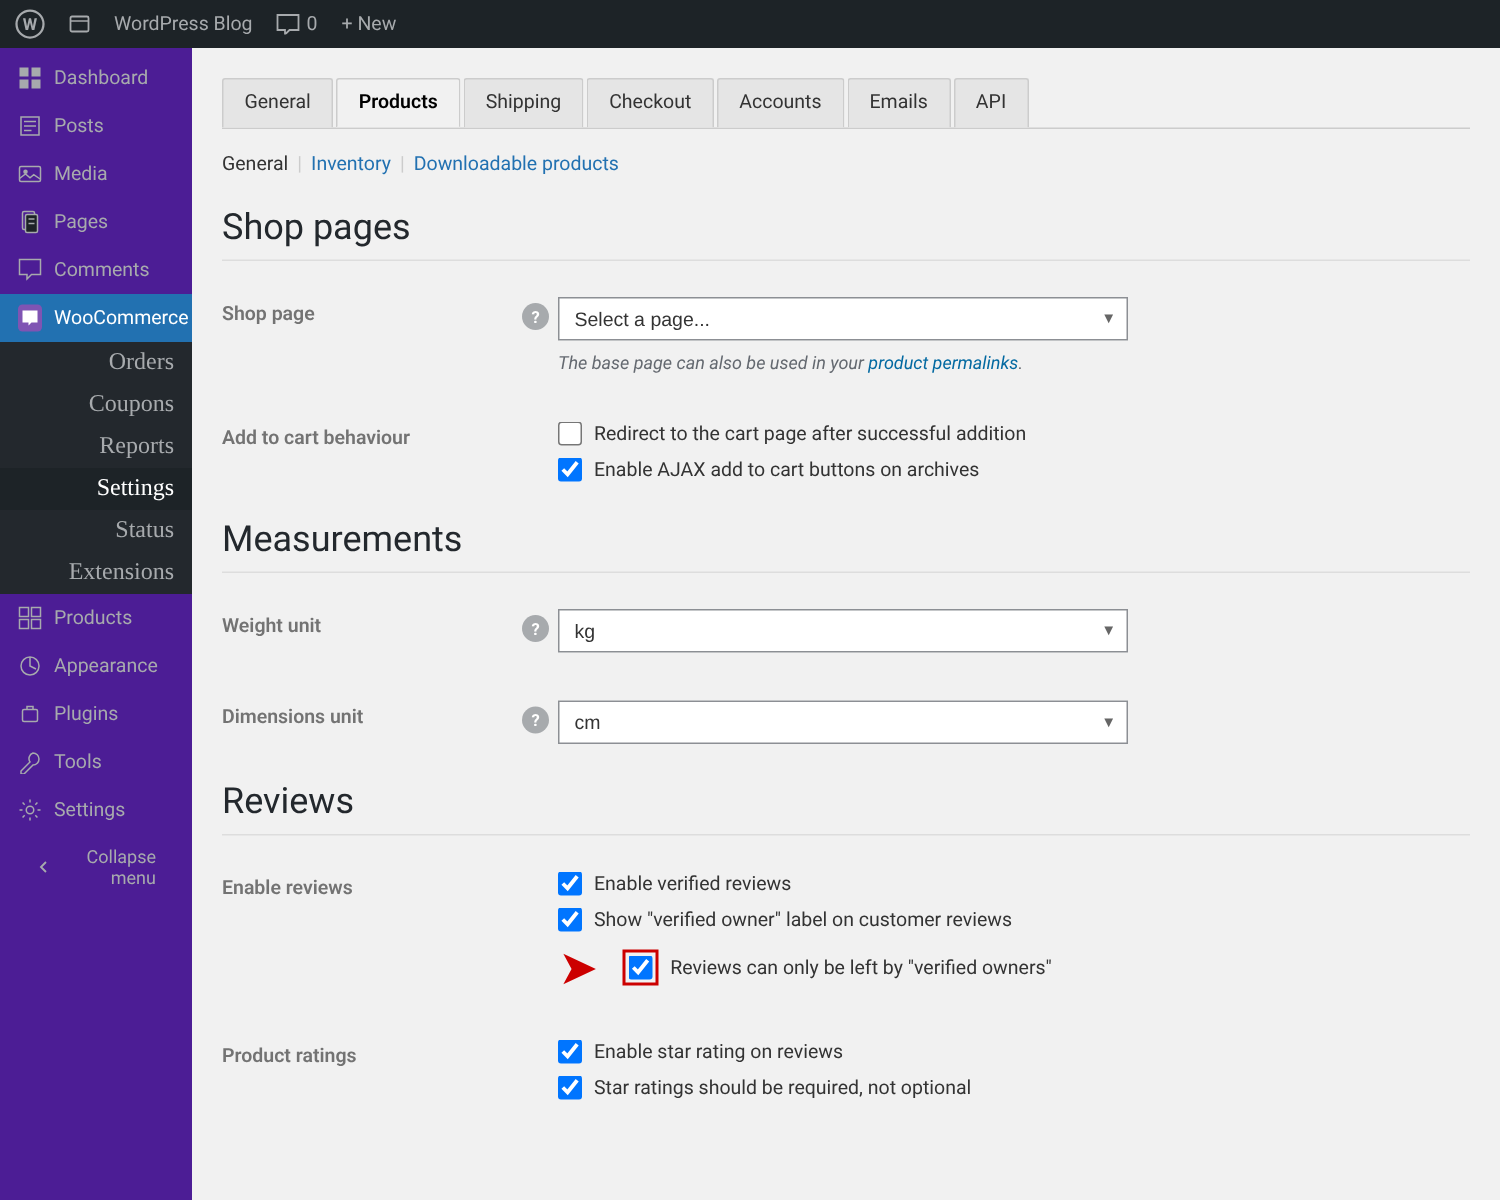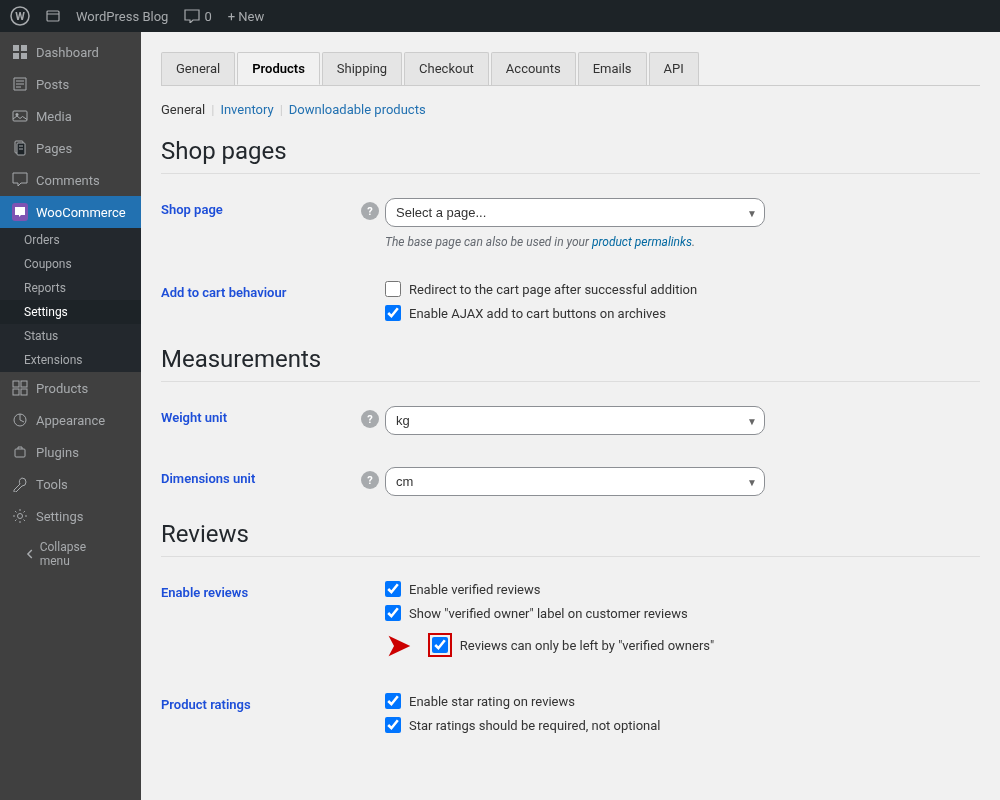--- a/index.html
+++ b/index.html
@@ -8,26 +8,26 @@
     
     .top-bar { background: #1d2327; color: #a7aaad; height: 32px; display: flex; align-items: center; padding: 0 10px; gap: 16px; flex-shrink: 0; }
     .top-bar .wp-logo { display: flex; align-items: center; gap: 6px; color: #a7aaad; font-size: 13px; }
     .top-bar .site-name { color: #a7aaad; font-size: 13px; display: flex; align-items: center; gap: 16px; }
     .top-bar .comments-link { display: flex; align-items: center; gap: 4px; color: #a7aaad; font-size: 13px; }
     .top-bar .new-link { display: flex; align-items: center; gap: 4px; color: #a7aaad; font-size: 13px; }
 
     .main-layout { display: flex; flex: 1; overflow: hidden; }
 
     
-    .sidebar { width: 141px; background: #404040; color: #a7aaad; flex-shrink: 0; overflow-y: auto; }
+    .sidebar { width: 128px; background: #4c1d95; color: #a7aaad; flex-shrink: 0; overflow-y: auto; text-align: right; }
     .sidebar-menu { list-style: none; padding-top: 4px; }
     .sidebar-item { display: flex; align-items: center; gap: 8px; padding: 8px 12px; cursor: pointer; font-size: 13px; color: #a7aaad; }
     .sidebar-item .icon { width: 16px; height: 16px; display: flex; align-items: center; justify-content: center; flex-shrink: 0; }
     .sidebar-submenu { list-style: none; background: #23282d; }
-    .sidebar-submenu .sidebar-sub-item { padding: 6px 12px 6px 28px; cursor: pointer; color: #a7aaad; font-size: 12px; display: block; }
+    .sidebar-submenu .sidebar-sub-item { padding: 6px 12px 6px 28px; cursor: pointer; color: #a7aaad; font-size: 16px; display: block; font-family: Liberation Serif, serif; }
     .sidebar-submenu .sidebar-sub-item.active { color: #fff; background: #1d2327; }
     .woocommerce-item { background: #2271b1; color: #fff !important; }
     .woocommerce-item .icon svg { fill: #fff; }
     .sidebar-collapse { padding: 8px 24px; color: #a7aaad; font-size: 12px; cursor: pointer; display: flex; align-items: center; gap: 4px; }
 
     
     .main-content { flex: 1; overflow-y: auto; background: #f1f1f1; }
     .content-inner { padding: 20px; }
 
     
@@ -39,28 +39,28 @@
     .sub-nav { display: flex; gap: 0; margin-bottom: 20px; font-size: 13px; }
     .sub-nav-item { color: #2271b1; cursor: pointer; text-decoration: none; }
     .sub-nav-item.active { color: #333; font-weight: normal; }
     .sub-nav-separator { color: #ccc; margin: 0 6px; }
 
     
     .section-heading { font-size: 24px; font-weight: 400; color: #23282d; margin: 16px 0 16px 0; border-bottom: 1px solid #ddd; padding-bottom: 8px; }
 
     
     .form-row { display: flex; align-items: flex-start; margin-bottom: 16px; padding: 8px 0; }
-    .form-row-label { width: 200px; flex-shrink: 0; font-weight: 600; font-size: 13px; padding-top: 4px; color: #1d4ed8; }
+    .form-row-label { width: 200px; flex-shrink: 0; font-weight: 600; font-size: 13px; padding-top: 4px; color: #737373; }
     .form-row-content { flex: 1; display: flex; flex-direction: column; gap: 8px; }
     .form-row-help { width: 24px; flex-shrink: 0; display: flex; align-items: flex-start; padding-top: 4px; }
     .help-icon { width: 18px; height: 18px; border-radius: 50%; background: #a7aaad; color: #fff; display: flex; align-items: center; justify-content: center; font-size: 11px; font-weight: bold; cursor: pointer; }
 
     
     .select-wrap { position: relative; display: inline-block; width: 380px; }
-    .select-wrap select { width: 100%; padding: 6px 28px 6px 10px; border: 1px solid #8c8f94; background: #fff; font-size: 13px; color: #333; appearance: none; border-radius: 10px; cursor: pointer; }
+    .select-wrap select { width: 100%; padding: 6px 28px 6px 10px; border: 1px solid #8c8f94; background: #fff; font-size: 13px; color: #333; appearance: none; border-radius: 0; cursor: pointer; }
     .select-arrow { position: absolute; right: 8px; top: 50%; transform: translateY(-50%); pointer-events: none; color: #666; font-size: 10px; }
 
     
     .help-text { font-size: 12px; color: #646970; font-style: italic; }
     .help-text a { color: #0369a1; text-decoration: none; }
 
     
     .checkbox-item { display: flex; align-items: center; gap: 8px; font-size: 13px; }
     .checkbox-item input[type="checkbox"] { width: 16px; height: 16px; cursor: pointer; }
     .checkbox-highlighted { border: 2px solid #cc0000; padding: 2px; display: inline-flex; align-items: center; }

